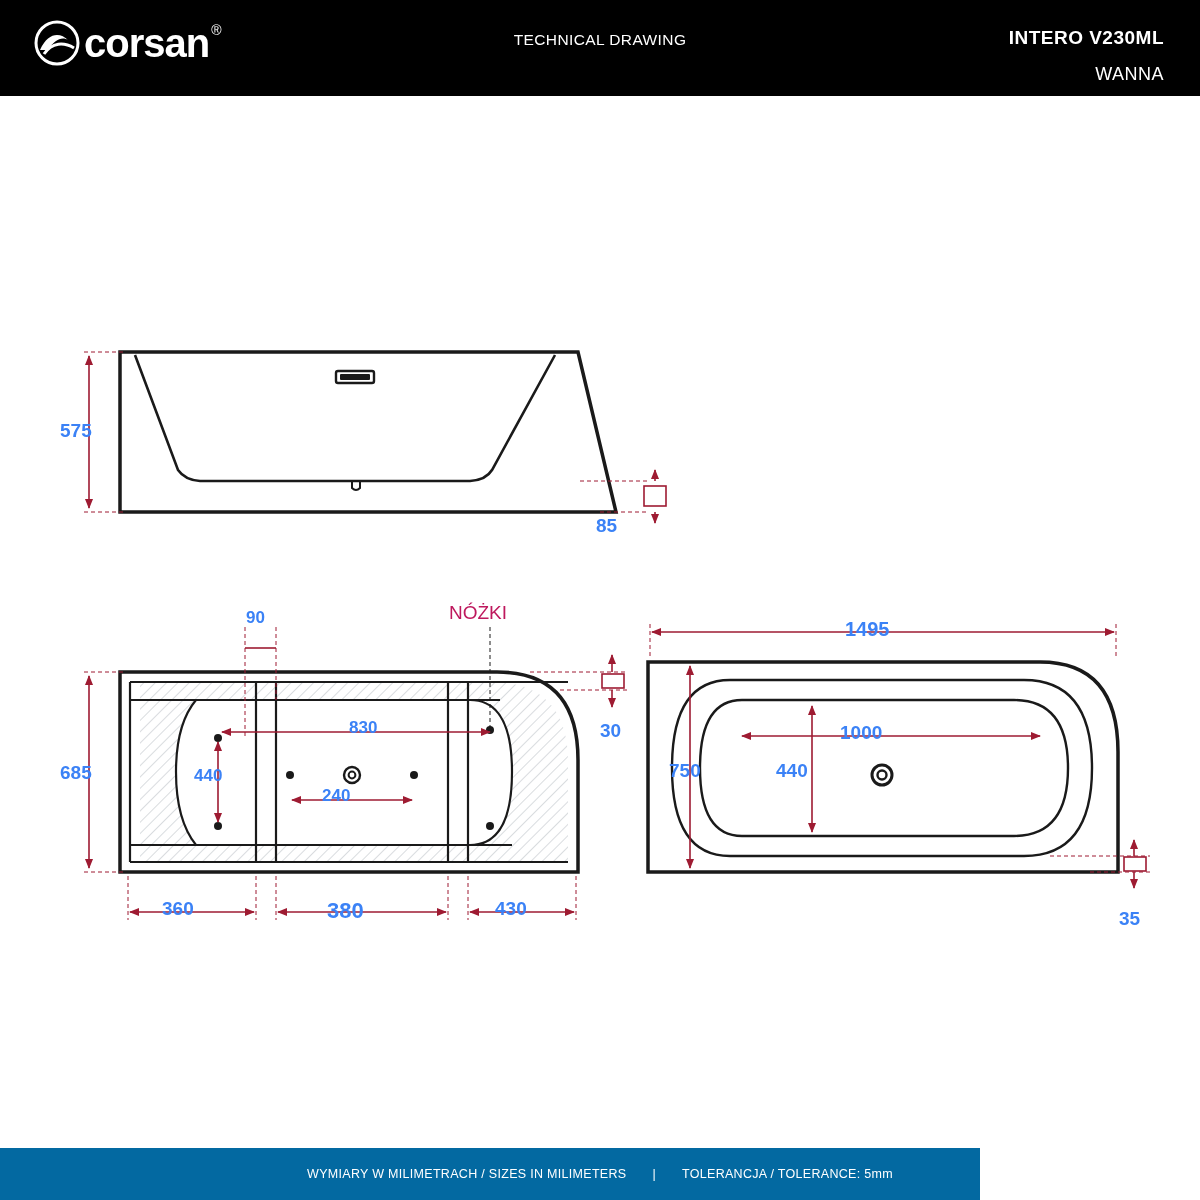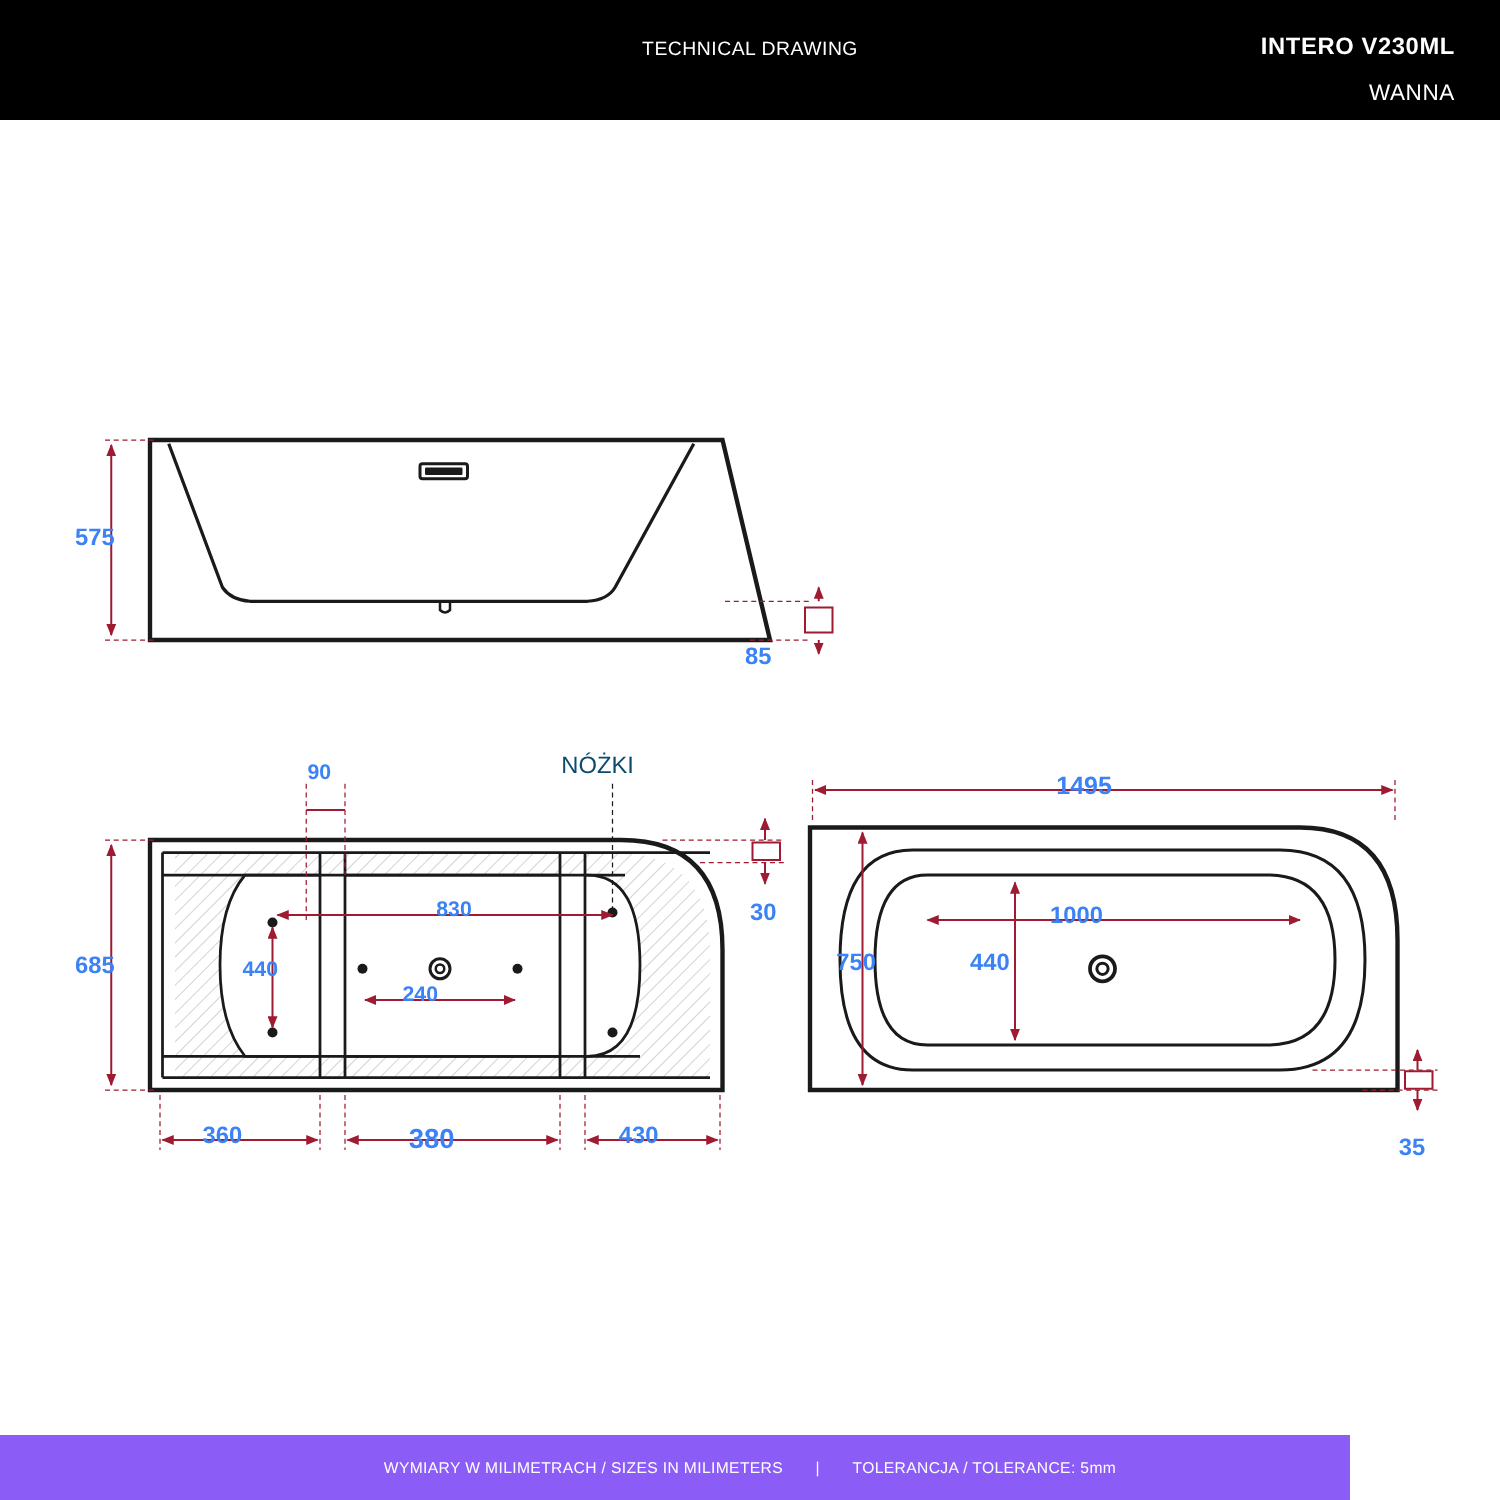--- a/index.html
+++ b/index.html
@@ -33,44 +33,53 @@
   .head-center .l1{font-size:15.5px;font-weight:bold;letter-spacing:.4px;}
   .head-center .l2{font-size:15.5px;letter-spacing:.4px;margin-top:3px;}
   .head-right{
     position:absolute;right:36px;top:27px;text-align:right;
   }
   .head-right .l1{font-size:19px;font-weight:bold;letter-spacing:.5px;}
   .head-right .l2{font-size:18px;letter-spacing:.5px;margin-top:15px;}
 
   
   .footer{
-    position:absolute;left:0;bottom:0;width:1080px;height:52px;
-    background:#8b5cf6;color:#ffffff;
+    position:absolute;left:0;bottom:0;width:980px;height:52px;
+    background:#0369a1;color:#ffffff;
   }
   .footer-inner{
     position:absolute;left:0;top:0;width:1200px;height:52px;
     display:flex;align-items:center;justify-content:center;
     font-size:12.5px;letter-spacing:.3px;
   }
   .footer-sep{margin:0 26px;color:#ffffff;}
   .lbl{
     position:absolute;color:#3b82f6;font-weight:bold;font-size:17px;
     white-space:nowrap;
   }
   .lbl-black{
-    position:absolute;color:#0c4a6e;font-size:19px;white-space:nowrap;
+    position:absolute;color:#be185d;font-size:19px;white-space:nowrap;
   }
   svg{position:absolute;left:0;top:0;overflow:visible;}
 </style>
 </head>
 <body>
 
 <div class="sheet">
 
   <div class="header">
+    <div class="logo">
+      <svg class="logo-mark" style="position:relative;" viewBox="0 0 46 46" width="46" height="46">
+        <circle cx="23" cy="23" r="21" fill="none" stroke="#ffffff" stroke-width="3"></circle>
+        <path d="M6 30 C14 12, 26 12, 34 20 C28 16, 20 20, 14 30 Z" fill="#ffffff"></path>
+        <path d="M10 34 C18 22, 30 22, 40 28" fill="none" stroke="#ffffff" stroke-width="3"></path>
+      </svg>
+      <span class="logo-text">corsan</span>
+      <span class="logo-reg">®</span>
+    </div>
     <div class="head-center">
       <div class="l2">TECHNICAL DRAWING</div>
     </div>
     <div class="head-right">
       <div class="l1">INTERO V230ML</div>
       <div class="l2">WANNA</div>
     </div>
   </div>
 
   <svg width="1200" height="1200">

